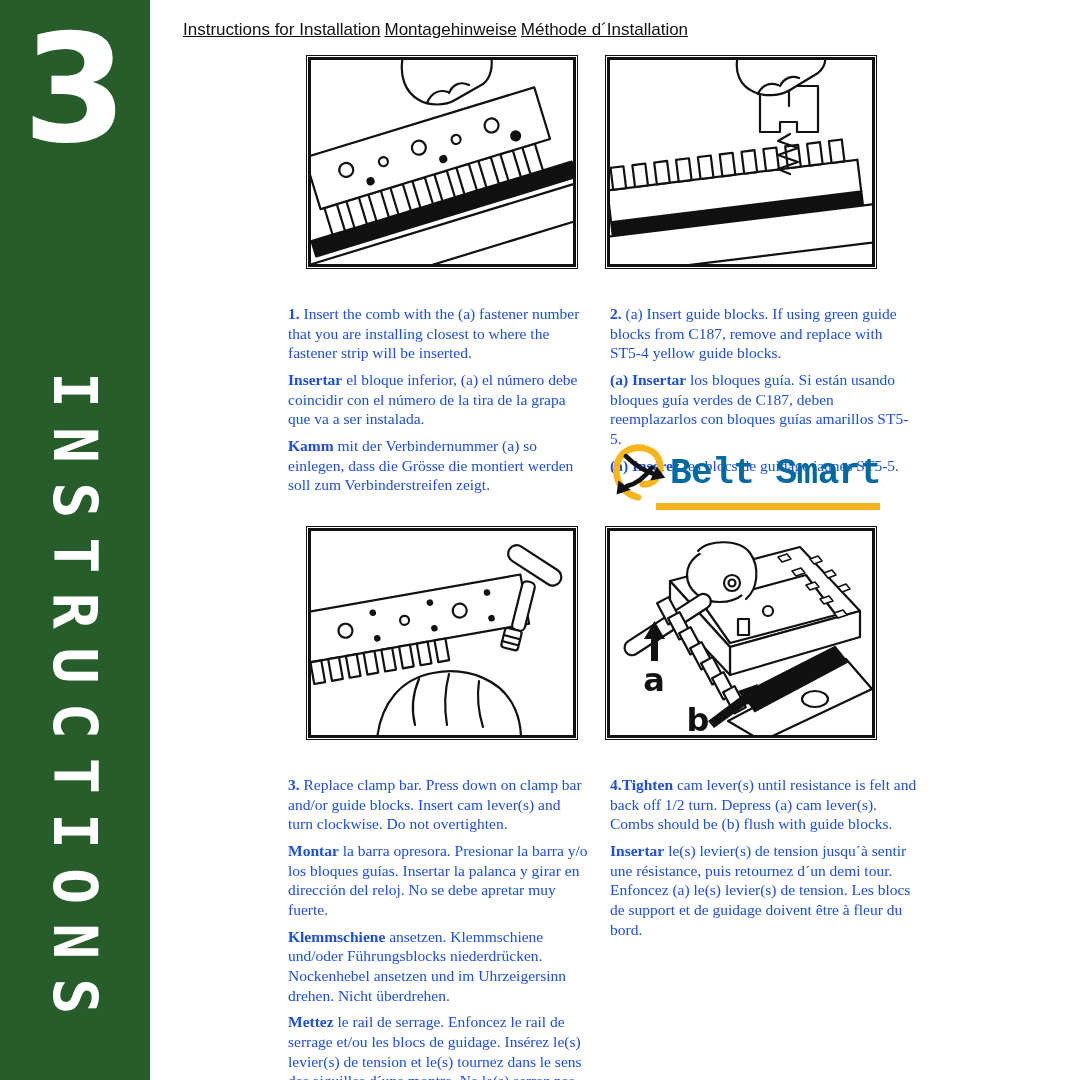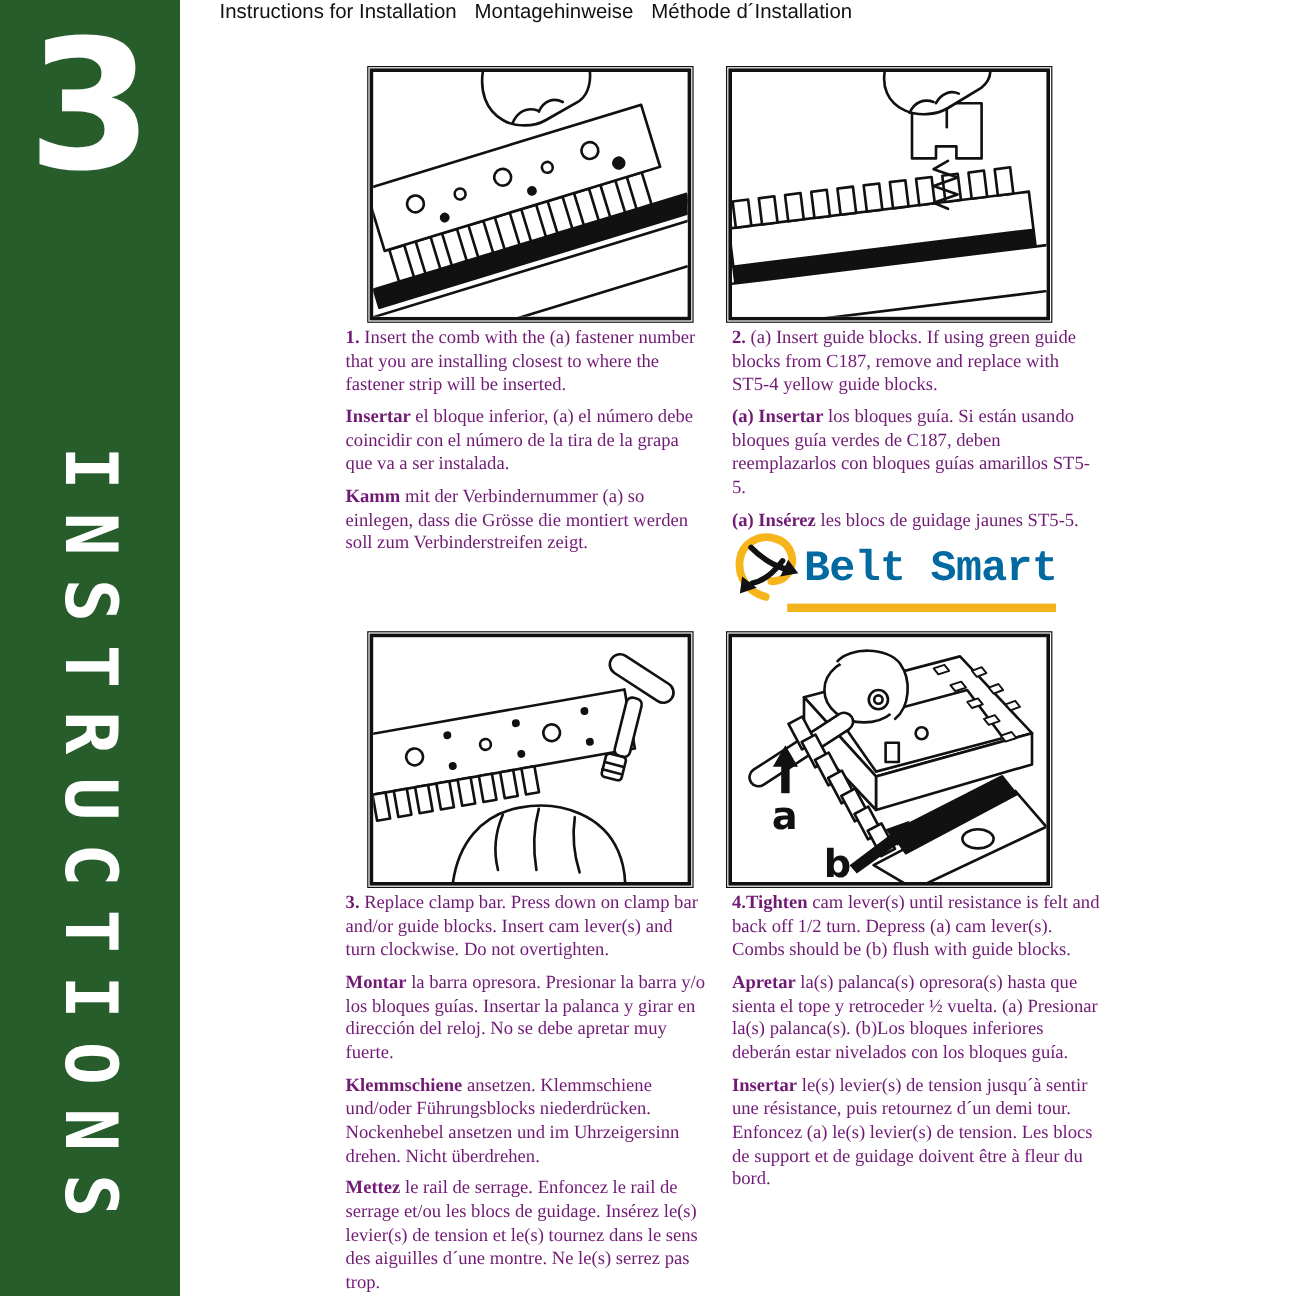--- a/index.html
+++ b/index.html
@@ -14,31 +14,31 @@
     color:#fff;font-family:"DejaVu Sans",sans-serif;font-size:150px;font-weight:bold;line-height:1.0;
   }
   .sidebar-vertical{
     position:absolute;top:372px;left:50%;transform:translateX(-50%);
     writing-mode:vertical-rl;color:#fff;
     font-family:"DejaVu Sans Mono",monospace;font-weight:bold;
     font-size:60px;letter-spacing:19px;line-height:1;
   }
   
   .header{
-    position:absolute;left:183px;top:0;display:flex;gap:15px;white-space:nowrap;
-    font-family:"Liberation Sans",sans-serif;font-size:17px;color:#111;
+    position:absolute;left:183px;top:20px;display:flex;gap:4px;white-space:nowrap;
+    font-family:"Liberation Sans",sans-serif;font-size:17px;color:#111;text-decoration:underline;
   }
   
   .panel{
     position:absolute;width:268px;height:210px;box-sizing:border-box;
     border:3px solid #111;outline:1px solid #111;outline-offset:1px;background:#fff;
   }
   .panel svg{display:block;width:100%;height:100%;}
   
-  .step-text{position:absolute;font-size:15.5px;line-height:1.27;color:#701a75;}
+  .step-text{position:absolute;font-size:15.5px;line-height:1.27;color:#1d4ed8;margin-top:32px;}
   .step-text p{margin:0 0 7px 0;}
   .step-text b{font-weight:bold;}
   
   .logo{position:absolute;left:610px;top:444px;width:272px;height:70px;}
   .logo-row{display:flex;align-items:center;}
   .logo-icon{width:58px;height:58px;flex:0 0 auto;}
   .logo-text{
     font-family:Liberation Mono, monospace;font-weight:bold;font-size:36px;
     letter-spacing:-0.5px;color:#0369a1;margin-left:2px;white-space:nowrap;
   }
@@ -253,17 +253,16 @@
 
   <div class="step-text" style="left:288px;top:743px;width:300px;">
     <p><b>3.</b> <span>Replace clamp bar. Press down on clamp bar and/or guide blocks. Insert cam lever(s) and turn clockwise. Do not overtighten.</span></p>
     <p><b>Montar</b> <span>la barra opresora. Presionar la barra y/o los bloques guías. Insertar la palanca y girar en dirección del reloj. No se debe apretar muy fuerte.</span></p>
     <p><b>Klemmschiene</b> <span>ansetzen. Klemmschiene und/oder Führungsblocks niederdrücken. Nockenhebel ansetzen und im Uhrzeigersinn drehen. Nicht überdrehen.</span></p>
     <p><b>Mettez</b> <span>le rail de serrage. Enfoncez le rail de serrage et/ou les blocs de guidage. Insérez le(s) levier(s) de tension et le(s) tournez dans le sens des aiguilles d´une montre. Ne le(s) serrez pas trop.</span></p>
   </div>
 
   <div class="step-text" style="left:610px;top:743px;width:308px;">
     <p><b>4.Tighten</b> <span>cam lever(s) until resistance is felt and back off 1/2 turn. Depress (a) cam lever(s). Combs should be (b) flush with guide blocks.</span></p>
-    <p><b>Apretar</b> <span>la(s) palanca(s) opresora(s) hasta que sienta el tope y retroceder ½ vuelta. (a) Presionar la(s) palanca(s). (b)Los bloques inferiores deberán estar nivelados con los bloques guía.</span></p>
     <p><b>Insertar</b> <span>le(s) levier(s) de tension jusqu´à sentir une résistance, puis retournez d´un demi tour. Enfoncez (a) le(s) levier(s) de tension. Les blocs de support et de guidage doivent être à fleur du bord.</span></p>
   </div>
 
 </div>
 
 </body></html>

